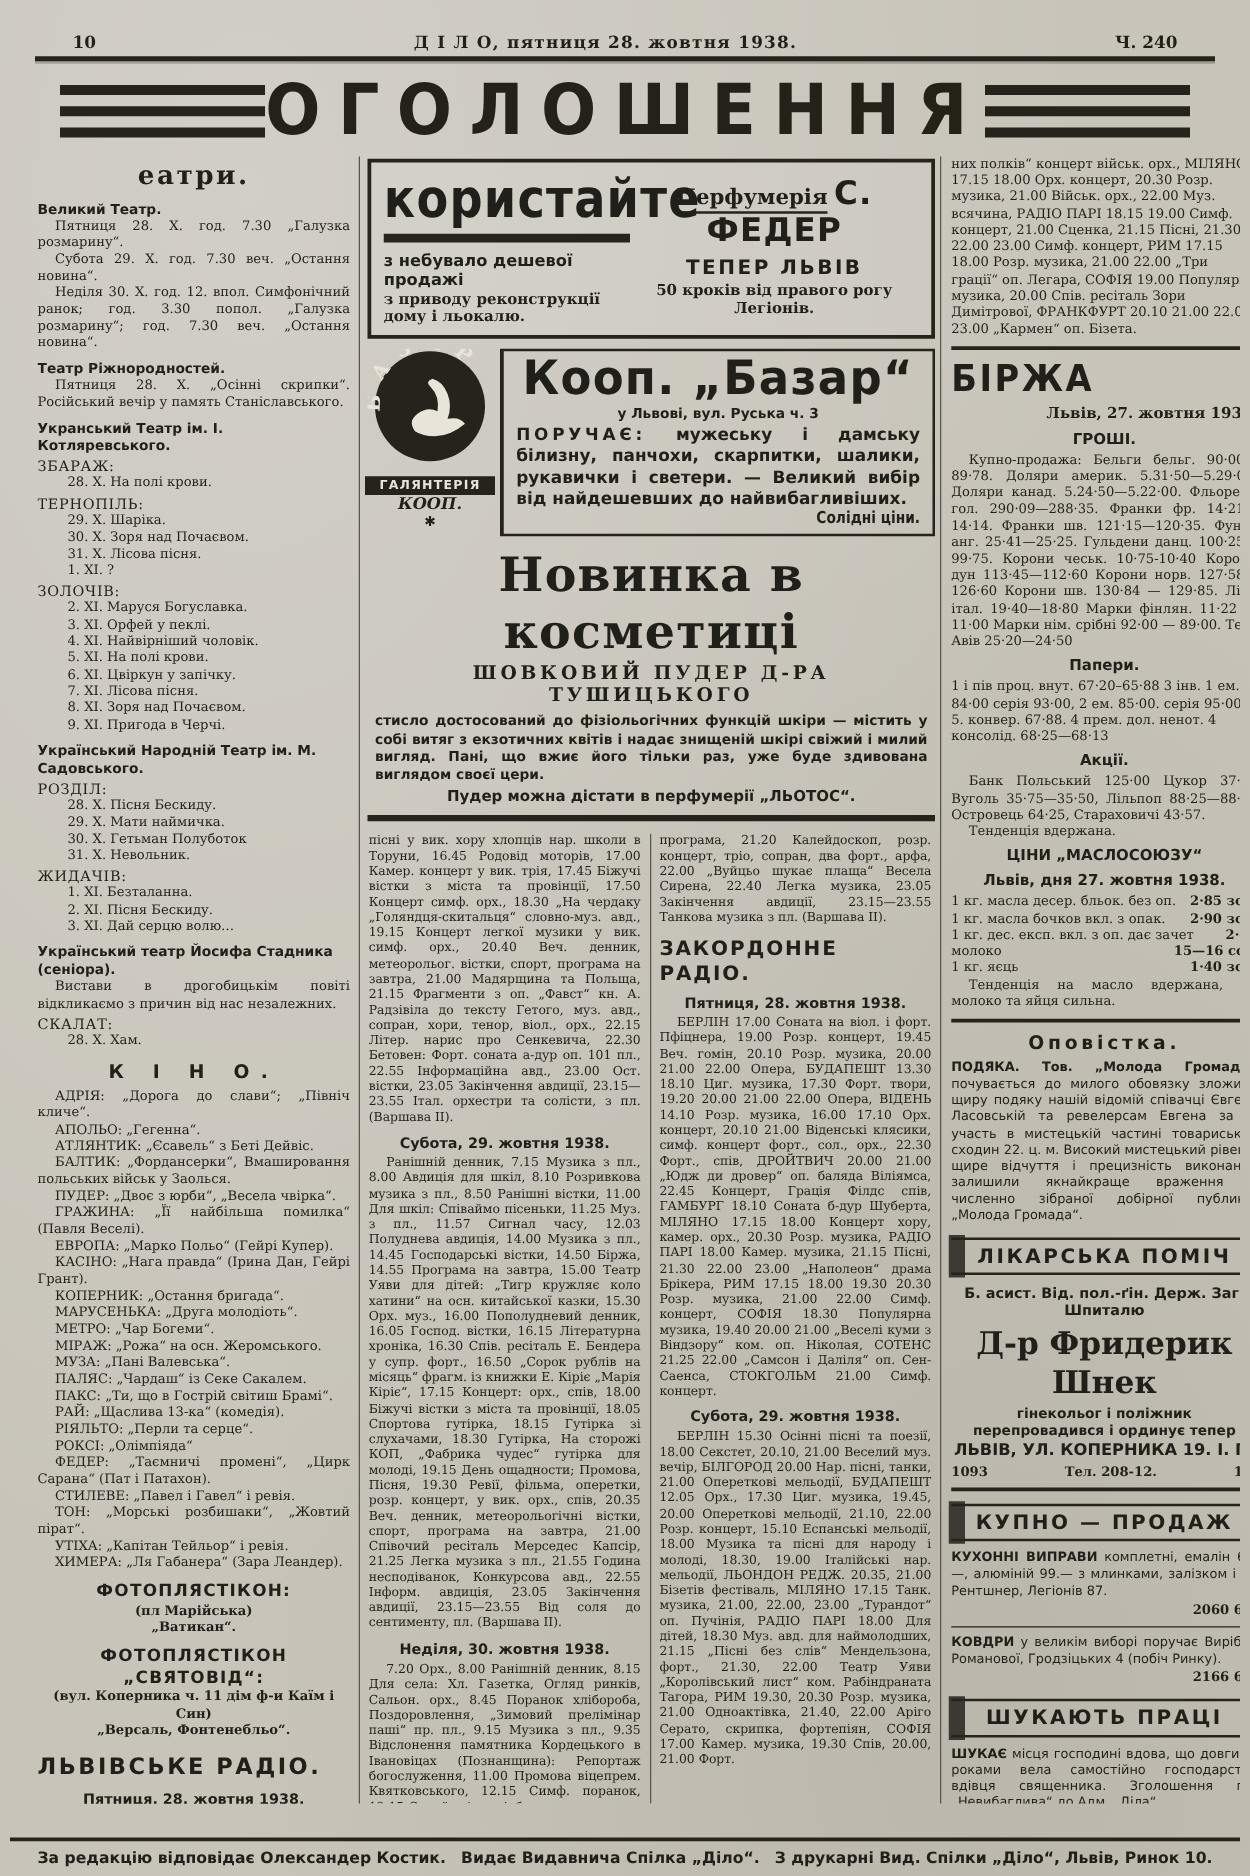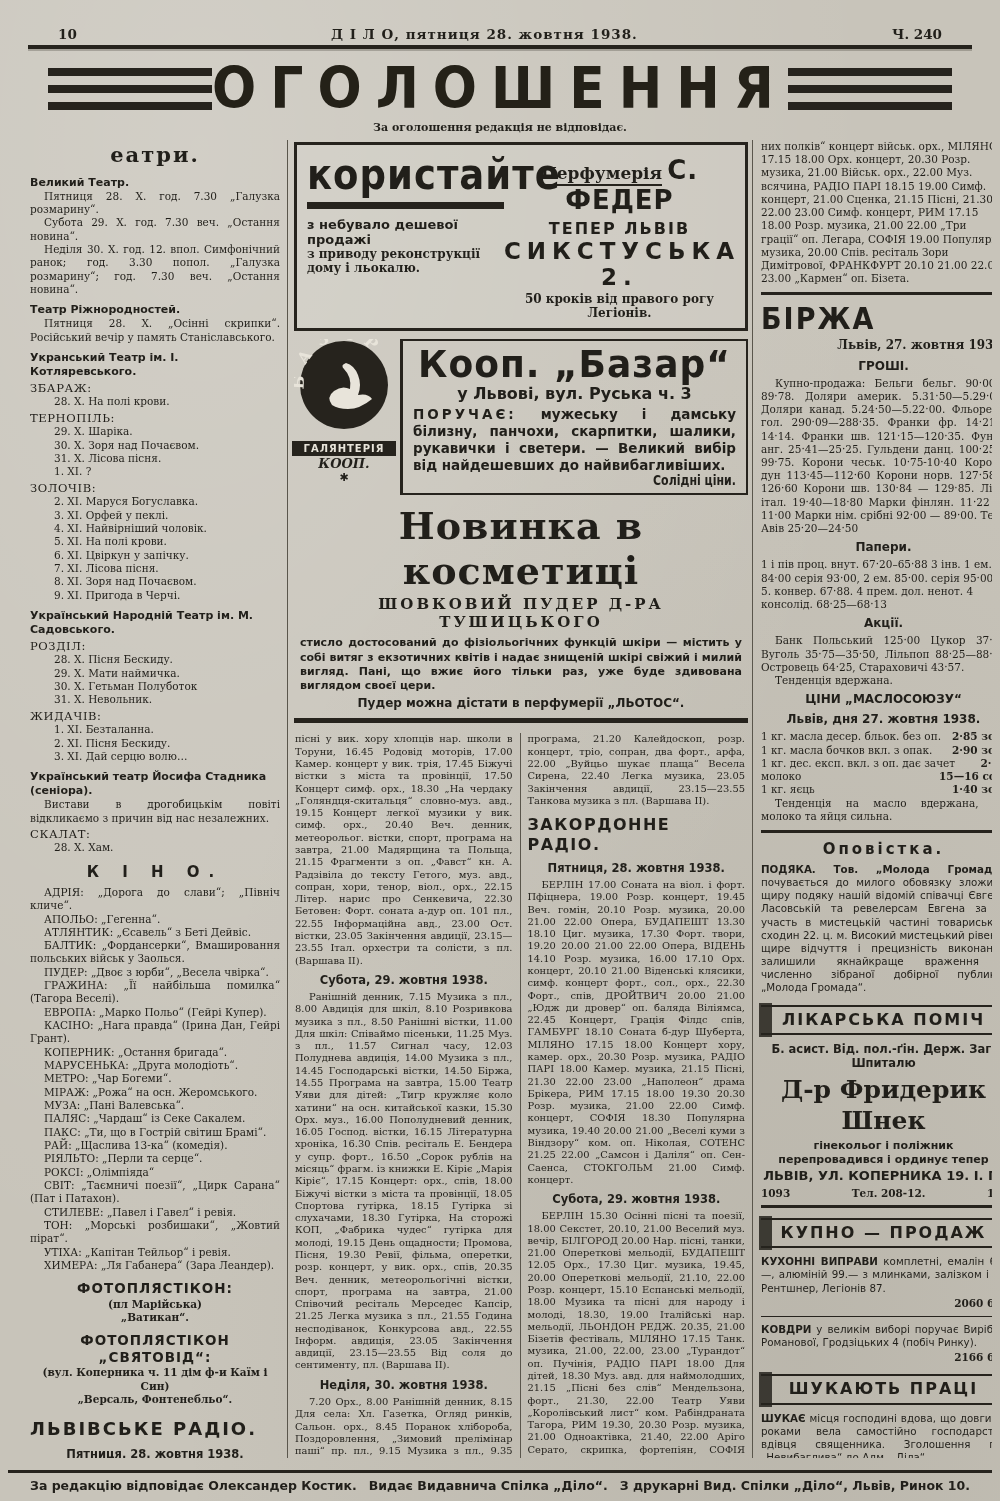--- a/index.html
+++ b/index.html
@@ -58,21 +58,21 @@
   .ad1-syks{font-family:"DejaVu Sans",sans-serif;font-weight:bold;font-size:23px;letter-spacing:6px;}
   .ad1-kroky{font-size:12px;font-weight:bold;margin-top:2px;}
   .ad2{display:flex;margin:0 4px 8px 0;align-items:stretch;}
   .ad2-logo{width:112px;flex:none;text-align:center;position:relative;}
   .ad2-ribbon{background:#26231d;color:#e8e4da;font-family:"DejaVu Sans",sans-serif;font-weight:bold;
     font-size:10px;letter-spacing:1px;padding:2px 0;margin:2px 4px 0;}
   .ad2-koop{font-style:italic;font-weight:bold;font-size:13px;}
   .ad2-star{font-size:11px;}
   .ad2-box{flex:1;border:2px solid #26231d;border-left:3px solid #26231d;padding:2px 10px 6px;}
   .ad2-title{font-family:"DejaVu Sans",sans-serif;font-weight:bold;font-size:36px;letter-spacing:1px;text-align:center;transform:scaleY(1.05);}
-  .ad2-addr{font-family:"DejaVu Sans",sans-serif;font-weight:bold;font-size:16px;text-align:center;margin-bottom:3px;}
+  .ad2-addr{font-family:"DejaVu Sans",sans-serif;font-weight:bold;font-size:11px;text-align:center;margin-bottom:3px;}
   .ad2-body{font-family:"DejaVu Sans",sans-serif;font-weight:bold;font-size:13.5px;line-height:1.25;text-align:justify;}
   .ad2-poruchaje{letter-spacing:3px;}
   .ad2-solid{float:right;font-size:11px;letter-spacing:0;transform:scaleY(1.2);}
   .ad3{margin:0 4px 4px 6px;border-bottom:5px solid #26231d;padding-bottom:8px;text-align:center;}
   .ad3-title{font-weight:bold;font-size:38px;letter-spacing:1px;}
   .ad3-sub{font-weight:bold;font-size:15px;letter-spacing:3px;margin:2px 0 5px;}
   .ad3-body{font-family:"DejaVu Sans",sans-serif;font-weight:bold;font-size:11px;line-height:1.3;text-align:justify;padding:0 6px;}
   .ad3-last{font-family:"DejaVu Sans",sans-serif;font-weight:bold;font-size:12px;margin-top:3px;text-align:center;}
   
   .heavy-rule{height:3px;background:#26231d;margin:7px 0;}
@@ -125,21 +125,20 @@
         <div></div>
         <div></div>
       </div>
     <div class="banner-title">ОГОЛОШЕННЯ</div>
     <div class="bars">
         <div></div>
         <div></div>
         <div></div>
       </div>
   </div>
-  <div class="banner-sub">За оголошення редакція не відповідає.</div>
 
   <div class="content">
 
     <div class="col1">
       <div class="sec-title">еатри.</div>
       <div>
 
       <p class="tb venue">Великий Театр.</p>
           <p class="tb para">Пятниця 28. X. год. 7.30 „Галузка розмарину“.</p>
           <p class="tb para">Субота 29. X. год. 7.30 веч. „Остання новина“.</p>
@@ -179,34 +178,34 @@
           <p class="tb item">28. X. Хам.</p>
         </div>
       <div class="kino-title">К І Н О.</div>
       <div>
 
       <p class="para">АДРІЯ: „Дорога до слави“; „Північ кличе“.</p>
           <p class="para">АПОЛЬО: „Гегенна“.</p>
           <p class="para">АТЛЯНТИК: „Єсавель“ з Беті Дейвіс.</p>
           <p class="para">БАЛТИК: „Фордансерки“, Вмашировання польських військ у Заолься.</p>
           <p class="para">ПУДЕР: „Двоє з юрби“, „Весела чвірка“.</p>
-          <p class="para">ГРАЖИНА: „Її найбільша помилка“ (Тагора Веселі).</p>
+          <p class="para">ГРАЖИНА: „Її найбільша помилка“ (Павля Веселі).</p>
           <p class="para">ЕВРОПА: „Марко Польо“ (Гейрі Купер).</p>
           <p class="para">КАСІНО: „Нага правда“ (Ірина Дан, Гейрі Грант).</p>
           <p class="para">КОПЕРНИК: „Остання бригада“.</p>
           <p class="para">МАРУСЕНЬКА: „Друга молодіоть“.</p>
           <p class="para">МЕТРО: „Чар Богеми“.</p>
           <p class="para">МІРАЖ: „Рожа“ на осн. Жеромського.</p>
           <p class="para">МУЗА: „Пані Валевська“.</p>
           <p class="para">ПАЛЯС: „Чардаш“ із Секе Сакалем.</p>
           <p class="para">ПАКС: „Ти, що в Гострій світиш Брамі“.</p>
           <p class="para">РАЙ: „Щаслива 13-ка“ (комедія).</p>
           <p class="para">РІЯЛЬТО: „Перли та серце“.</p>
           <p class="para">РОКСІ: „Олімпіяда“</p>
-          <p class="para">СВІТ: „Таємничі поезії“, „Цирк Сарана“ (Пат і Патахон).</p>
+          <p class="para">ФЕДЕР: „Таємничі промені“, „Цирк Сарана“ (Пат і Патахон).</p>
           <p class="para">СТИЛЕВЕ: „Павел і Гавел“ і ревія.</p>
           <p class="para">ТОН: „Морські розбишаки“, „Жовтий пірат“.</p>
           <p class="para">УТІХА: „Капітан Тейльор“ і ревія.</p>
           <p class="para">ХИМЕРА: „Ля Габанера“ (Зара Леандер).</p>
         </div>
       <div class="center-block">
         <div class="b1">ФОТОПЛЯСТІКОН:</div>
         <div class="b2">(пл Марійська)</div>
         <div class="b2">„Ватикан“.</div>
       </div>
@@ -226,21 +225,20 @@
         <div class="ad1-left">
           <div class="ad1-word">користайте</div>
           <div class="ad1-bar"></div>
           <div class="ad1-l1">з небувало дешевої продажі</div>
           <div class="ad1-l2">з приводу реконструкції дому і льокалю.</div>
         </div>
         <div class="ad1-right">
           <span class="ad1-perf">Перфумерія</span>
           <span class="ad1-feder">С. ФЕДЕР</span>
           <div class="ad1-teper">ТЕПЕР ЛЬВІВ</div>
-          <div class="ad1-syks">СИКСТУСЬКА 2.</div>
           <div class="ad1-kroky">50 кроків від правого рогу Легіонів.</div>
         </div>
       </div>
 
       <div class="ad2">
         <div class="ad2-logo">
           <svg width="100" height="96" viewBox="0 0 100 96">
             <circle cx="50" cy="46" r="44" fill="#26231d"></circle>
             <path d="M38 66 q-6 -8 2 -14 q8 -6 16 -2 q2 -12 -6 -20 q-4 -4 2 -6 q8 2 12 12 q4 10 0 20 q10 -2 14 4 q-12 10 -24 10 q-10 0 -16 -4 z" fill="#e8e4da"></path>
             <defs>

